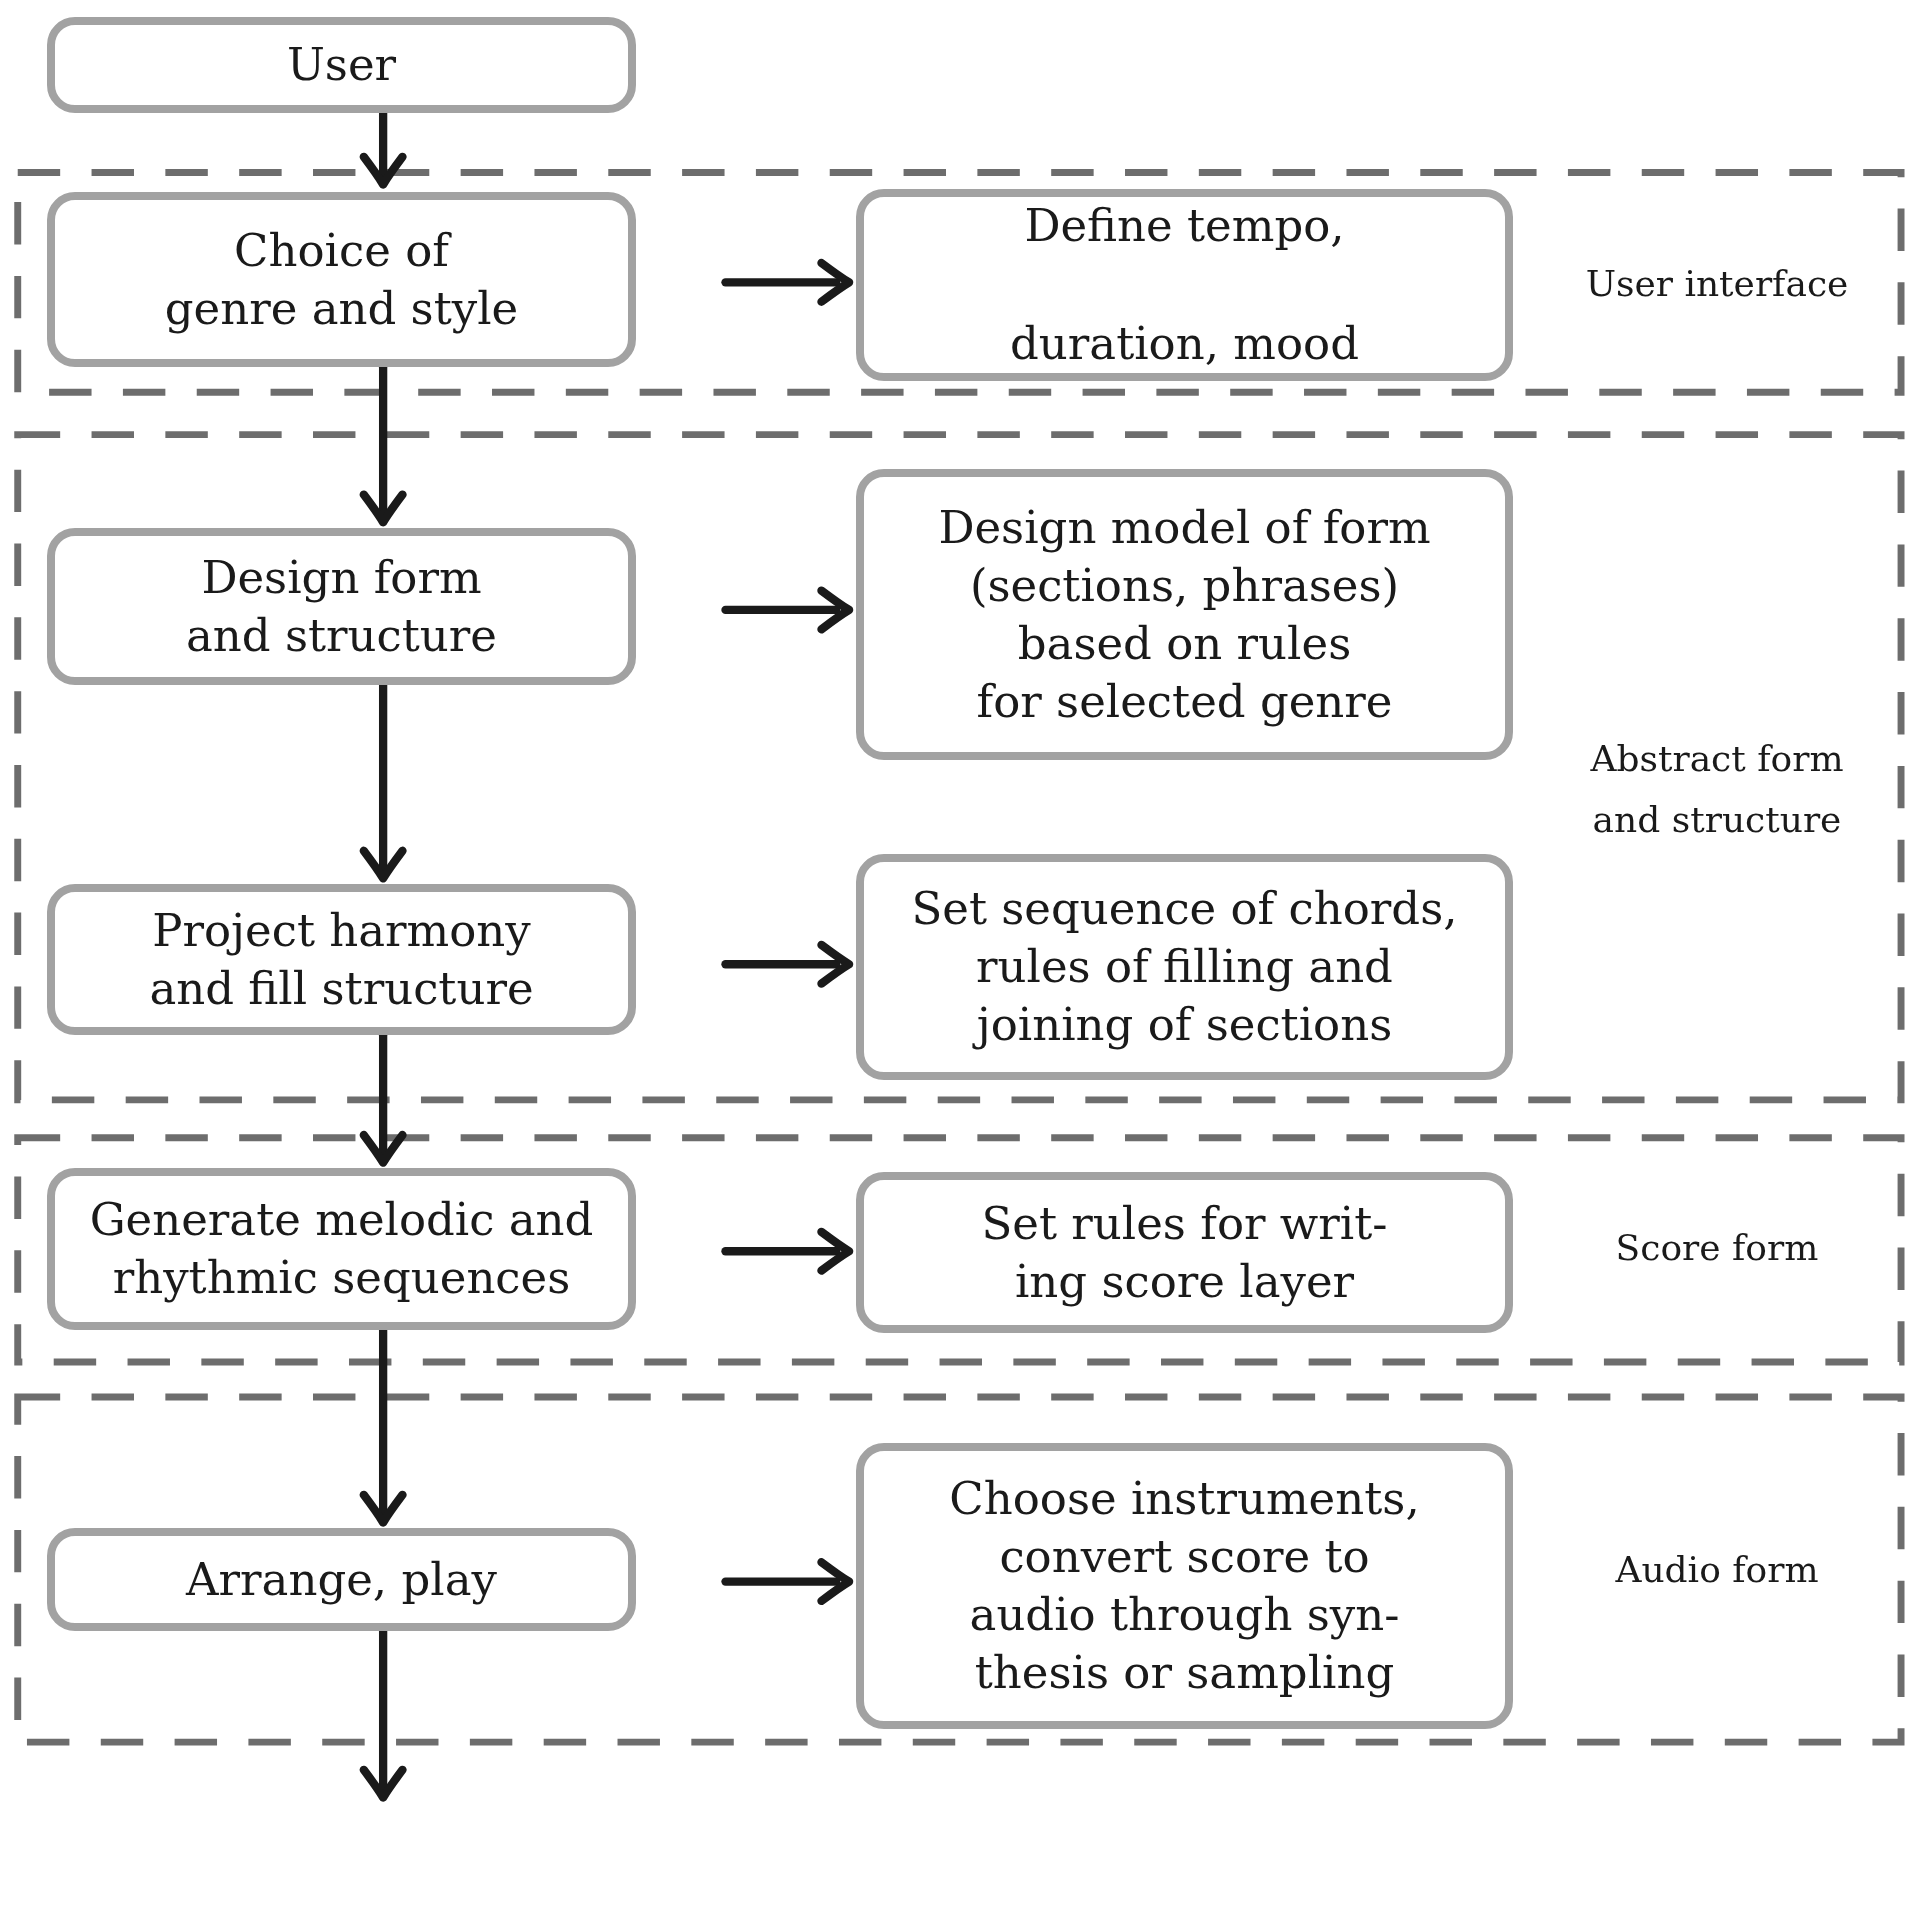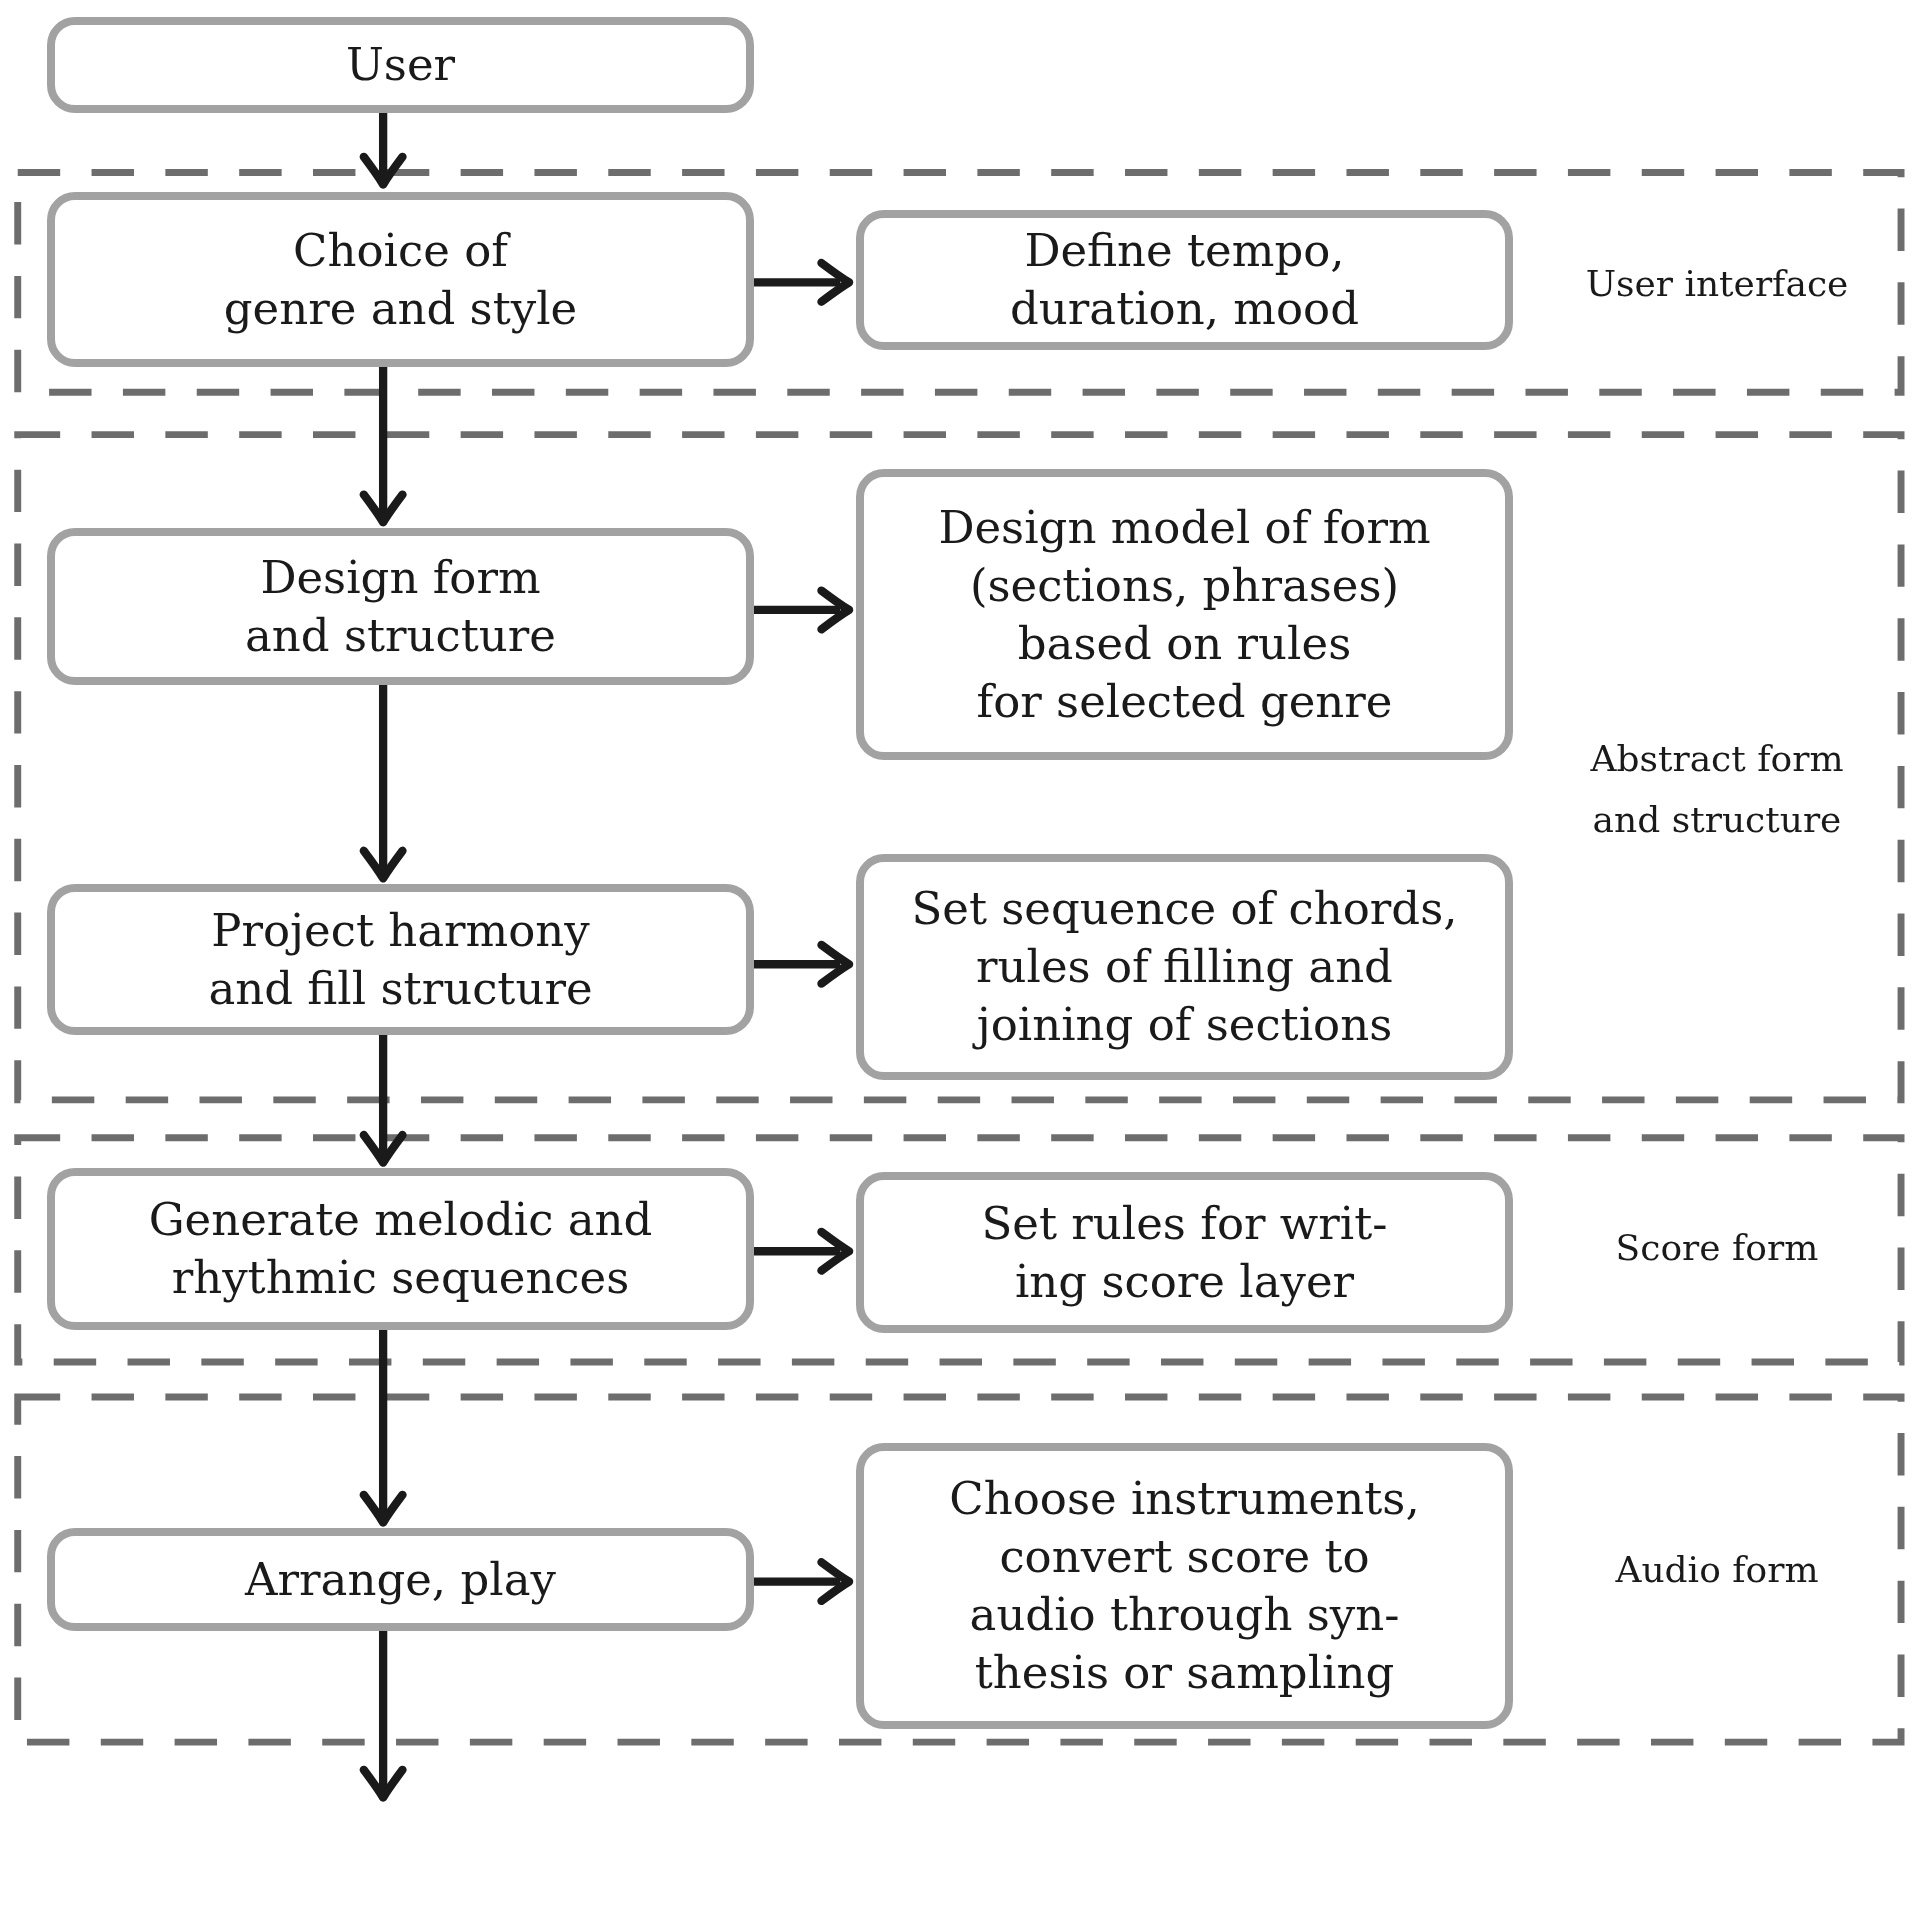--- a/index.html
+++ b/index.html
@@ -27,21 +27,21 @@
   .arrow path{
     fill:none;
     stroke:#1a1a1a;
     stroke-width:9;
     stroke-linecap:round;
     stroke-linejoin:round;
   }
   .node{
     position:absolute;
     left:47px;
-    width:707px;
+    width:589px;
     background:#ffffff;
     border:8.3px solid #a2a2a2;
     border-radius:28px;
     box-sizing:border-box;
     display:flex;
     flex-direction:column;
     justify-content:center;
     align-items:center;
     text-align:center;
     font-size:45px;
@@ -144,21 +144,21 @@
   <div class="node" style="top:1168px;height:162px;">
     <div class="ln">Generate melodic and</div>
     <div class="ln">rhythmic sequences</div>
   </div>
 
   <div class="node" style="top:1528px;height:103px;">
     <div class="ln">Arrange, play</div>
   </div>
 
 
-  <div class="node right" style="top:210px;height:140px;">
+  <div class="node right" style="top:189px;height:192px;justify-content:space-between;">
     <div class="ln">Define tempo,</div>
     <div class="ln">duration, mood</div>
   </div>
 
   <div class="node right" style="top:469px;height:291px;">
     <div class="ln">Design model of form</div>
     <div class="ln">(sections, phrases)</div>
     <div class="ln">based on rules</div>
     <div class="ln">for selected genre</div>
   </div>

